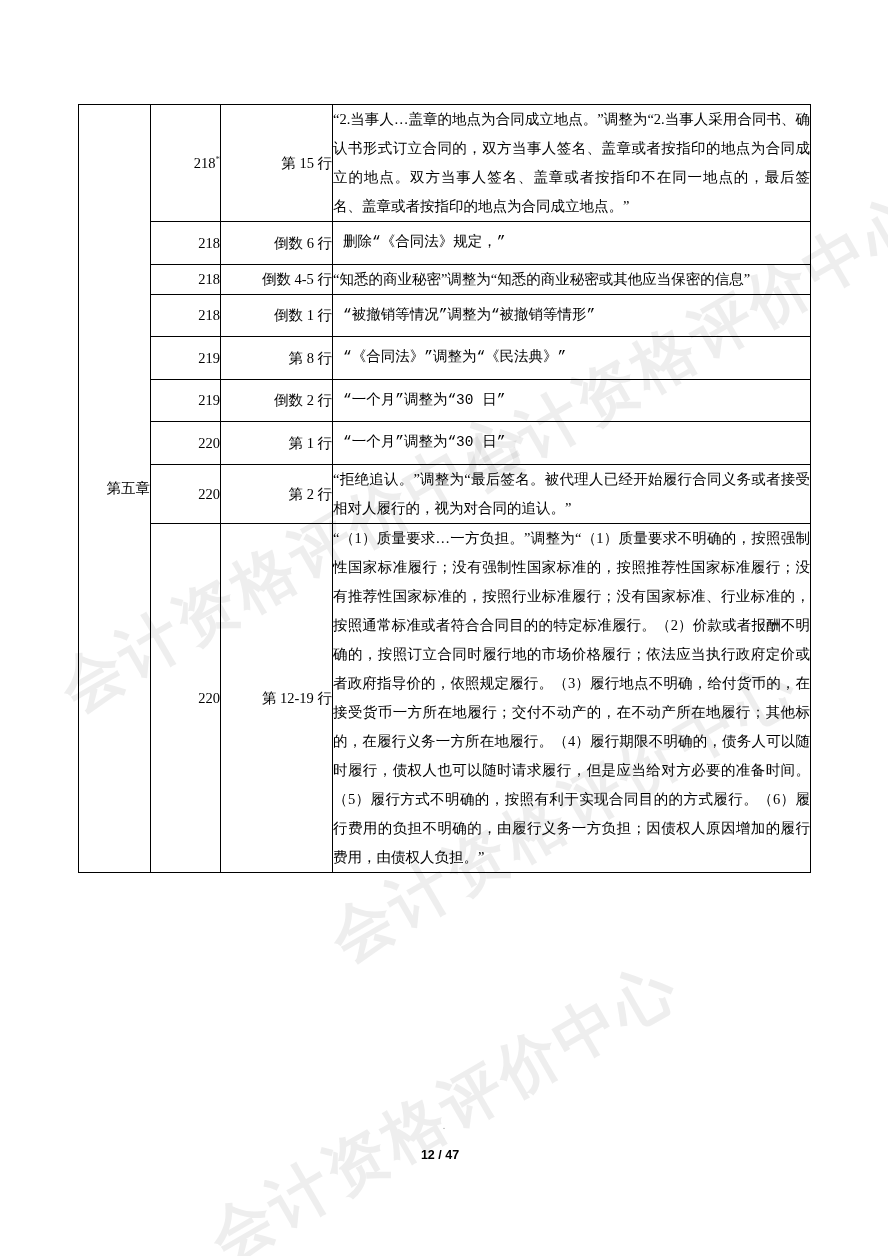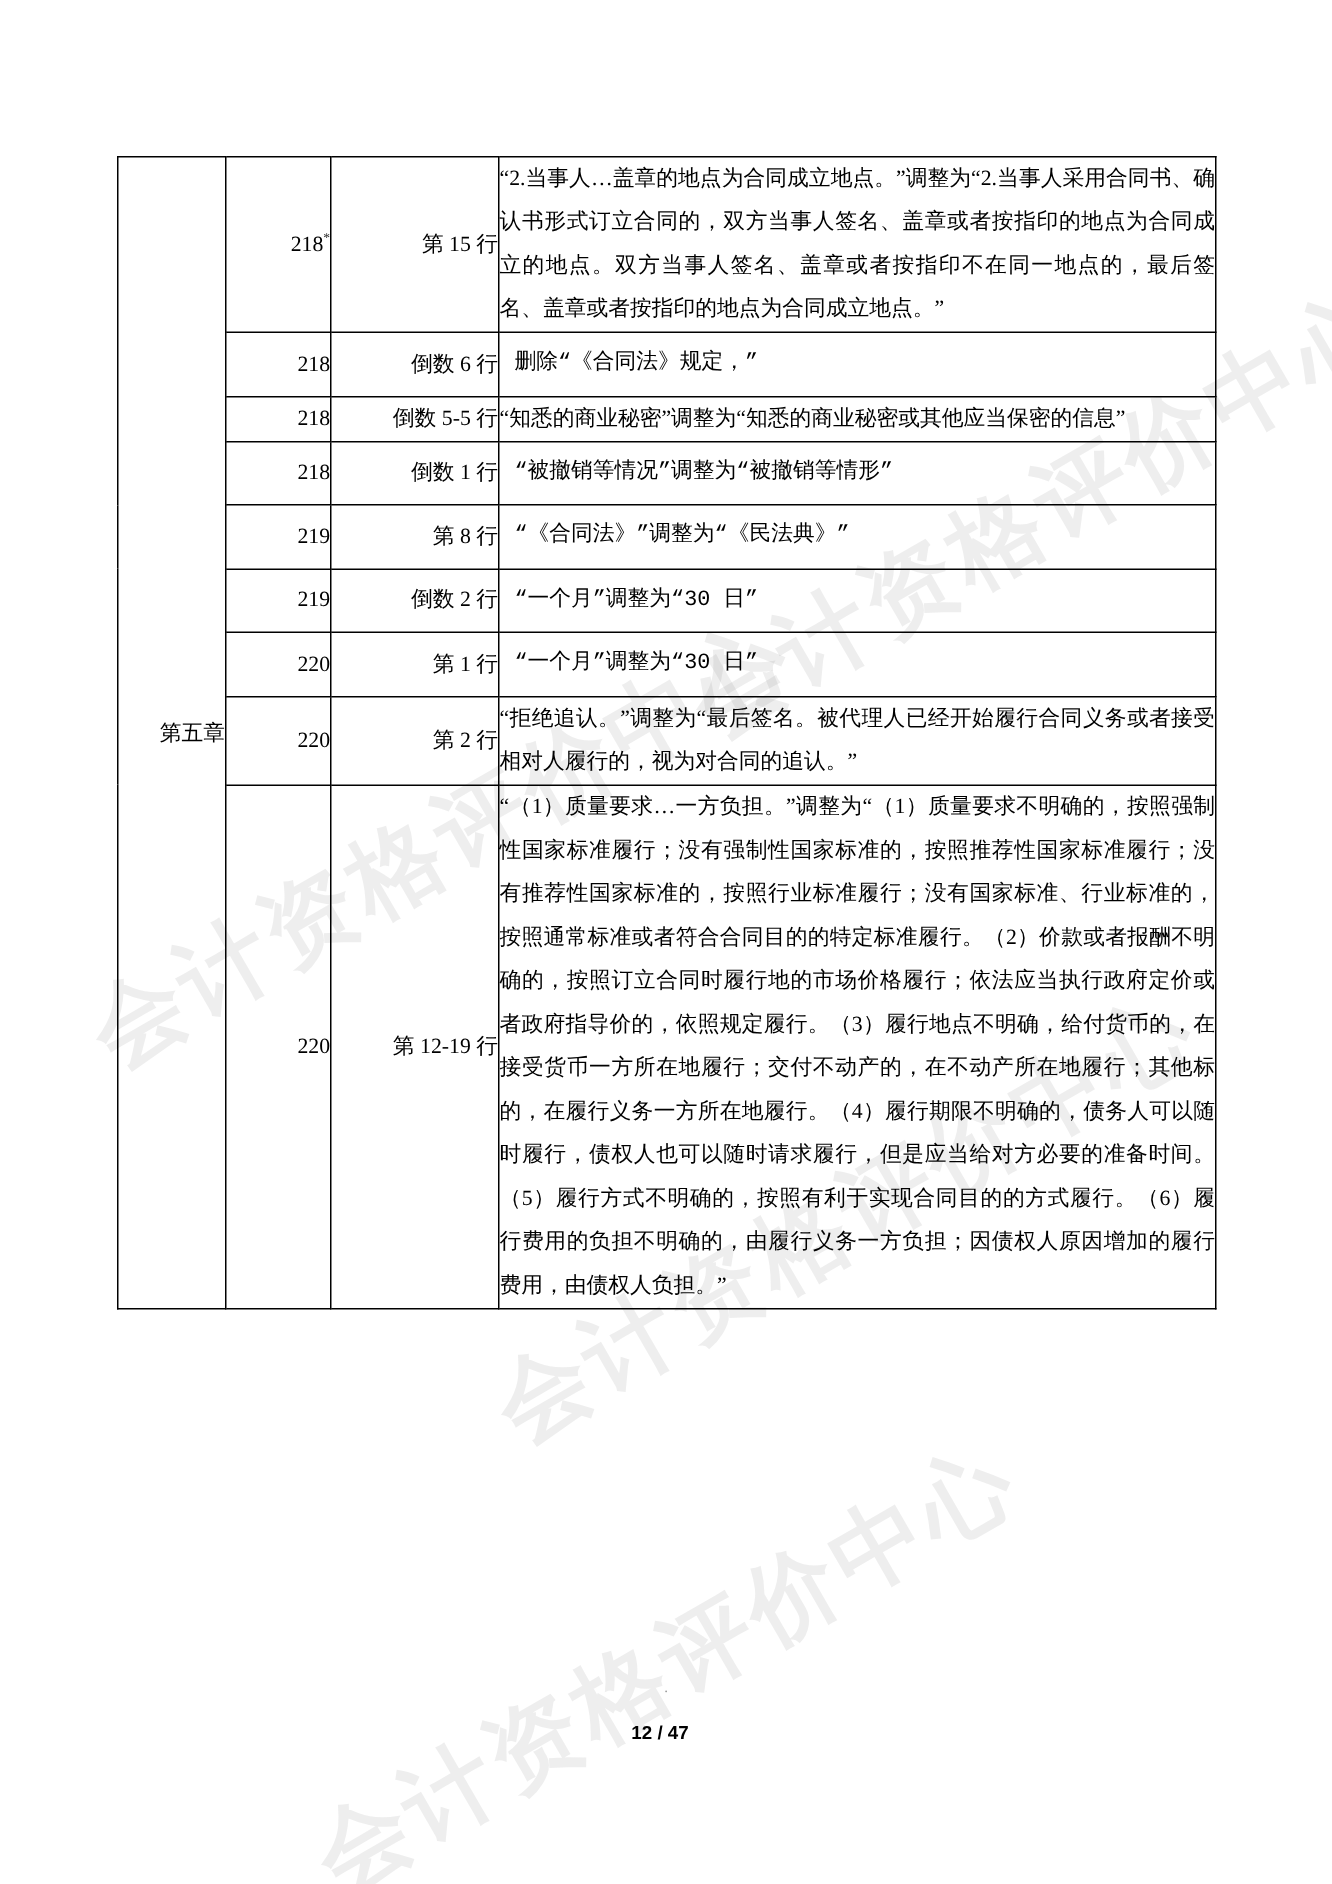--- a/index.html
+++ b/index.html
@@ -148,21 +148,21 @@
         <td class="cell-center">第 15 行</td>
         <td class="cell-content">“2.当事人…盖章的地点为合同成立地点。”调整为“2.当事人采用合同书、确认书形式订立合同的，双方当事人签名、盖章或者按指印的地点为合同成立的地点。双方当事人签名、盖章或者按指印不在同一地点的，最后签名、盖章或者按指印的地点为合同成立地点。”</td>
       </tr>
       <tr>
         <td class="cell-center">218</td>
         <td class="cell-center">倒数 6 行</td>
         <td class="cell-content one-line">删除“《合同法》规定，”</td>
       </tr>
       <tr>
         <td class="cell-center">218</td>
-        <td class="cell-center">倒数 5-5 行</td>
+        <td class="cell-center">倒数 4-5 行</td>
         <td class="cell-content">“知悉的商业秘密”调整为“知悉的商业秘密或其他应当保密的信息”</td>
       </tr>
       <tr>
         <td class="cell-center">218</td>
         <td class="cell-center">倒数 1 行</td>
         <td class="cell-content one-line">“被撤销等情况”调整为“被撤销等情形”</td>
       </tr>
       <tr>
         <td class="cell-center">219</td>
         <td class="cell-center">第 8 行</td>

